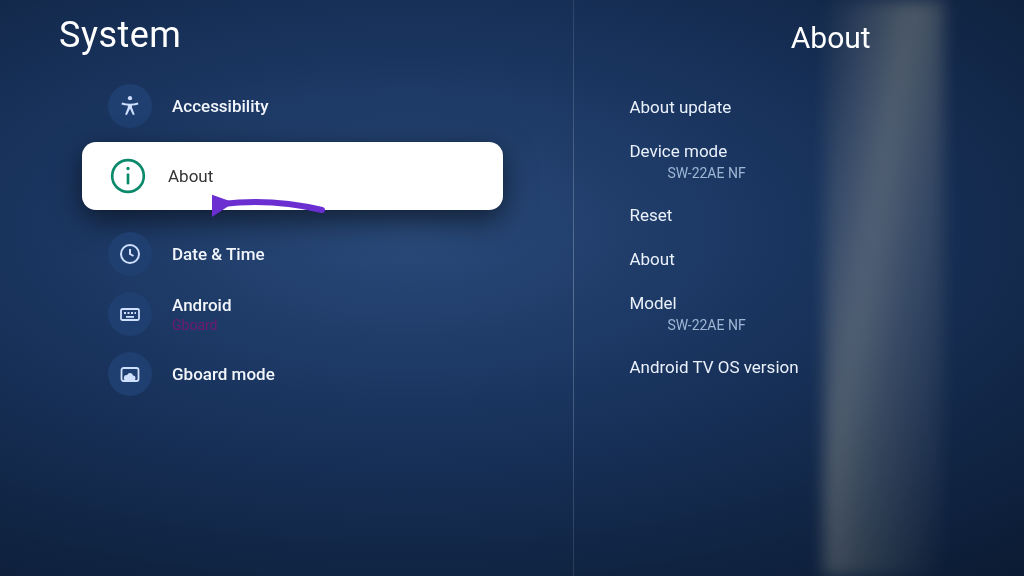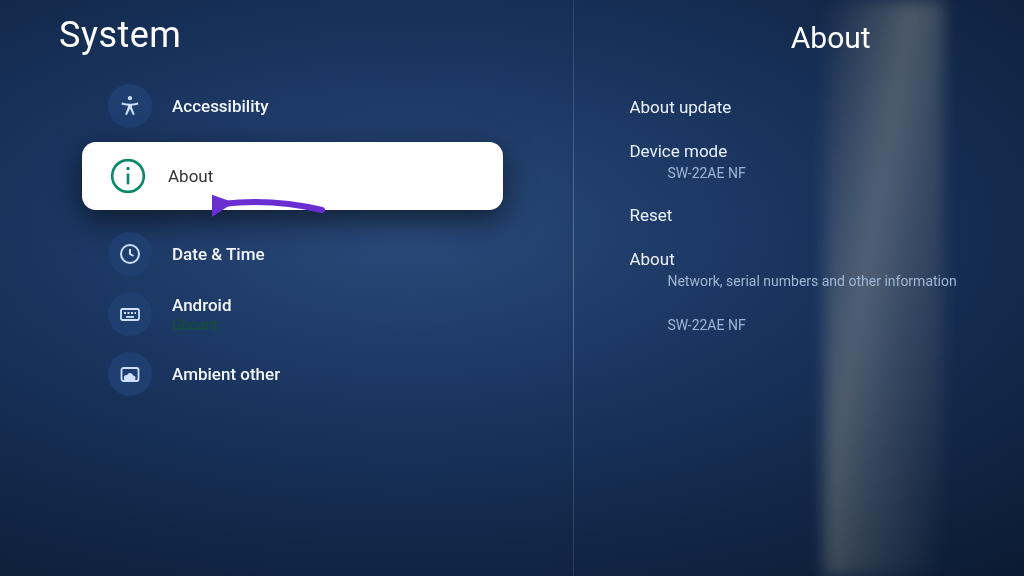--- a/index.html
+++ b/index.html
@@ -41,21 +41,21 @@
   .menu-item .icon-circle {
     width: 44px; height: 44px;
     border-radius: 50%;
     background: #1f3f70;
     display: flex; align-items: center; justify-content: center;
     flex-shrink: 0;
     color: #cfe0ff;
   }
   .menu-item .texts { display: flex; flex-direction: column; }
   .menu-item .label { font-size: 17px; font-weight: 500; color: #f2f6fb; }
-  .menu-item .sublabel { font-size: 14px; color: #14532d; margin-top: 2px; }
+  .menu-item .sublabel { font-size: 14px; color: #701a75; margin-top: 2px; }
   
   .menu-item.focused {
     background: #fff;
     border-radius: 14px;
     margin: 6px 70px 14px 82px;
     padding: 14px 24px 14px 26px;
     box-shadow: 0 10px 30px rgba(0,0,0,0.55), 0 0 0 1px rgba(0,0,0,0.05);
   }
   .menu-item.focused .icon-circle {
     background: transparent;
@@ -160,21 +160,21 @@
 
   <div class="menu-item" style="padding-bottom:0;">
     <span class="icon-circle">
       <svg width="24" height="24" viewBox="0 0 24 24" fill="none" stroke="currentColor" stroke-width="1.8">
           <rect x="3.5" y="6" width="17" height="13" rx="2"></rect>
           <path d="M15 15a3 3 0 0 0-5.7-1A2.3 2.3 0 0 0 8 18.5" fill="currentColor" stroke="none"></path>
           <path d="M8 18.5h7a2.5 2.5 0 0 0 0-5 3 3 0 0 0-5.8-.4A2.3 2.3 0 0 0 8 18.5z" fill="currentColor" stroke="none"></path>
         </svg>
     </span>
     <div class="texts">
-      <span class="label">Ambient other</span>
+      <span class="label">Gboard mode</span>
     </div>
   </div>
 
   <div class="arrow">
     <svg width="120" height="48" viewBox="0 0 120 48">
       <defs>
         <marker id="ah" markerWidth="10" markerHeight="10" refX="2" refY="5" orient="auto">
           <path d="M10 0 L0 5 L10 10 z" fill="#6b2fd1"></path>
         </marker>
       </defs>
@@ -193,18 +193,21 @@
   </div>
   <div class="about-item">
     <div class="a-label">Device mode</div>
     <div class="a-sub">SW-22AE NF</div>
   </div>
   <div class="about-item">
     <div class="a-label">Reset</div>
   </div>
   <div class="about-item">
     <div class="a-label">About</div>
-    <div class="a-sub">Network, serial numbers and other information</div>
-  </div>
-  <div class="about-item">
+  </div>
+  <div class="about-item">
+    <div class="a-label">Model</div>
     <div class="a-sub">SW-22AE NF</div>
   </div>
+  <div class="about-item" style="padding-bottom:0;">
+    <div class="a-label">Android TV OS version</div>
+  </div>
 </div>
 
 </body></html>

